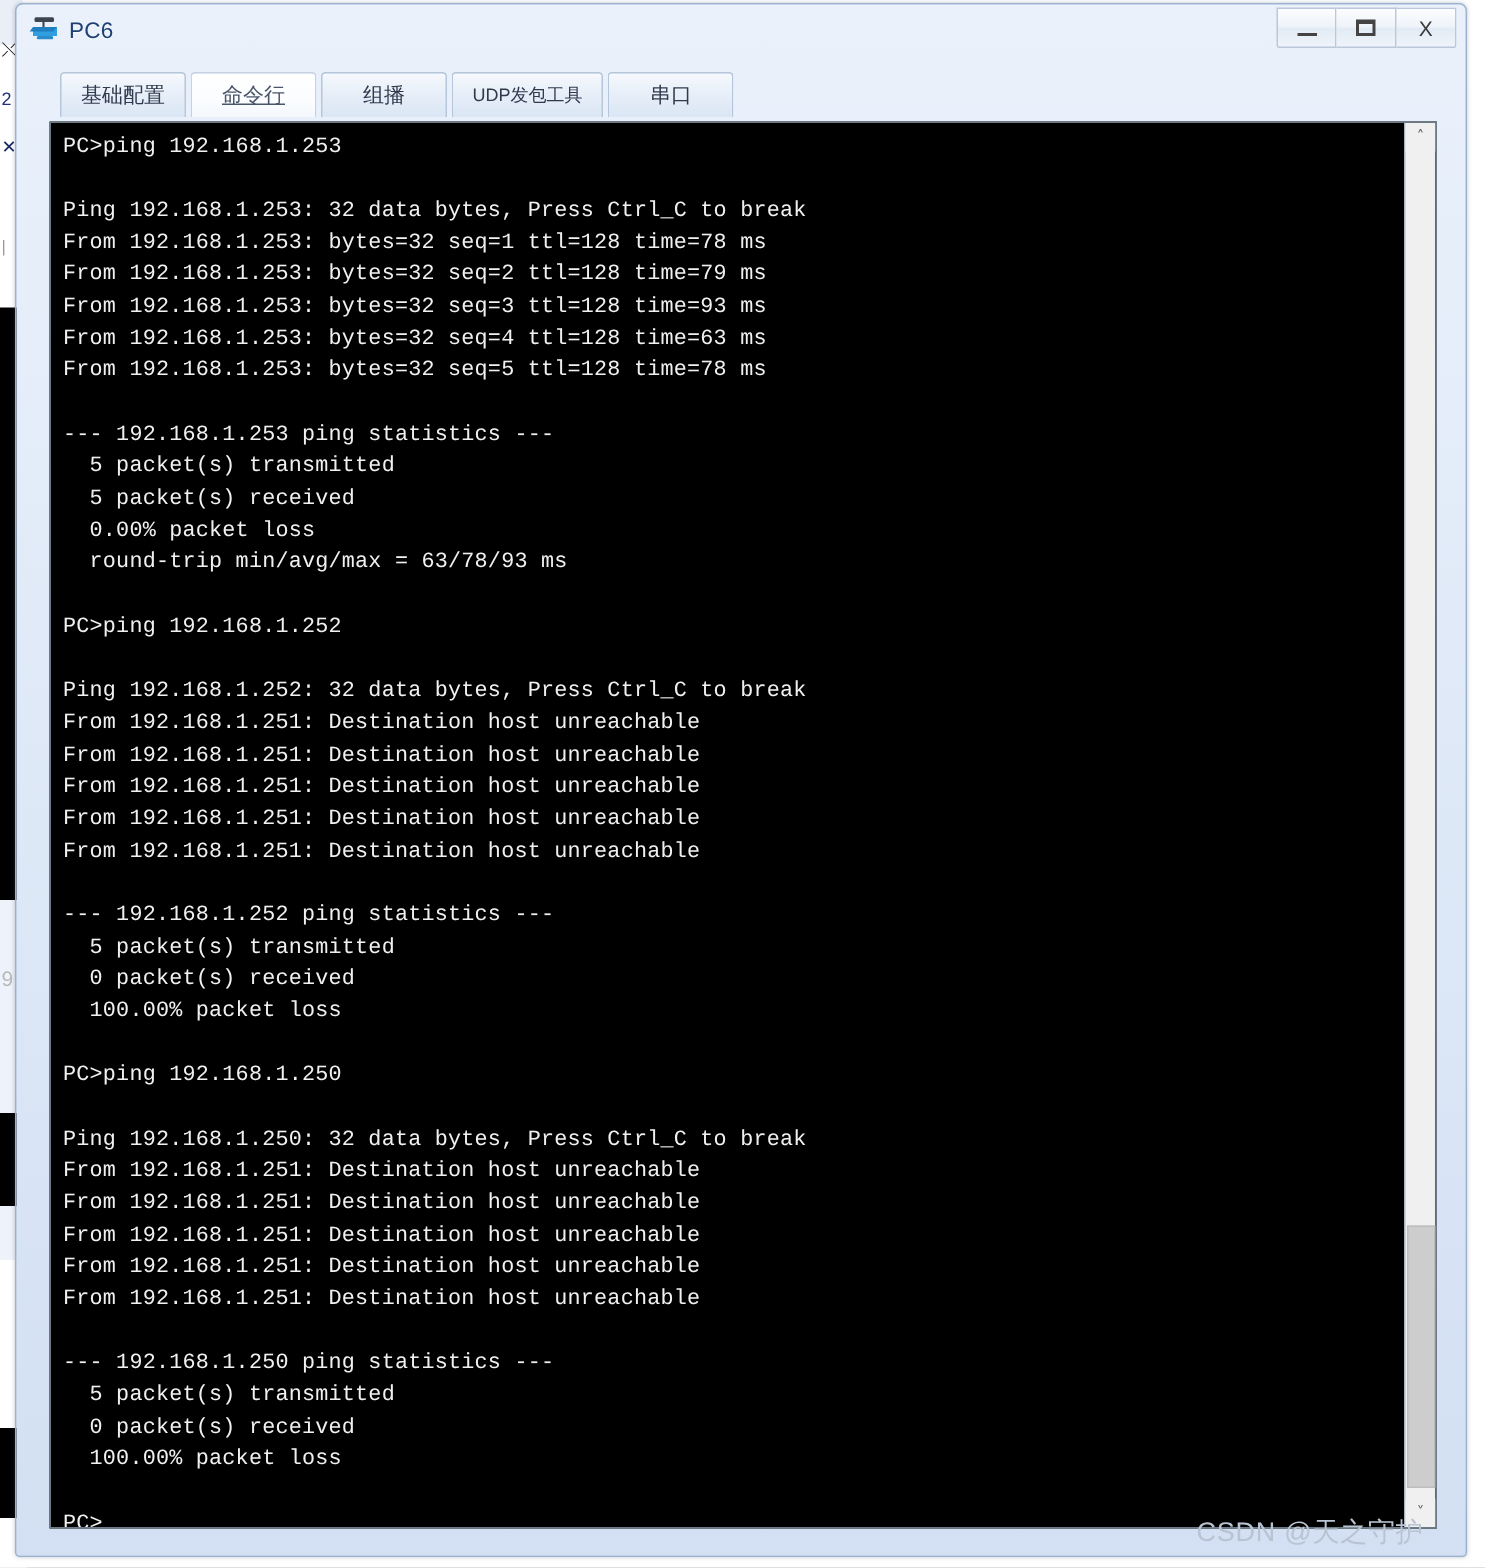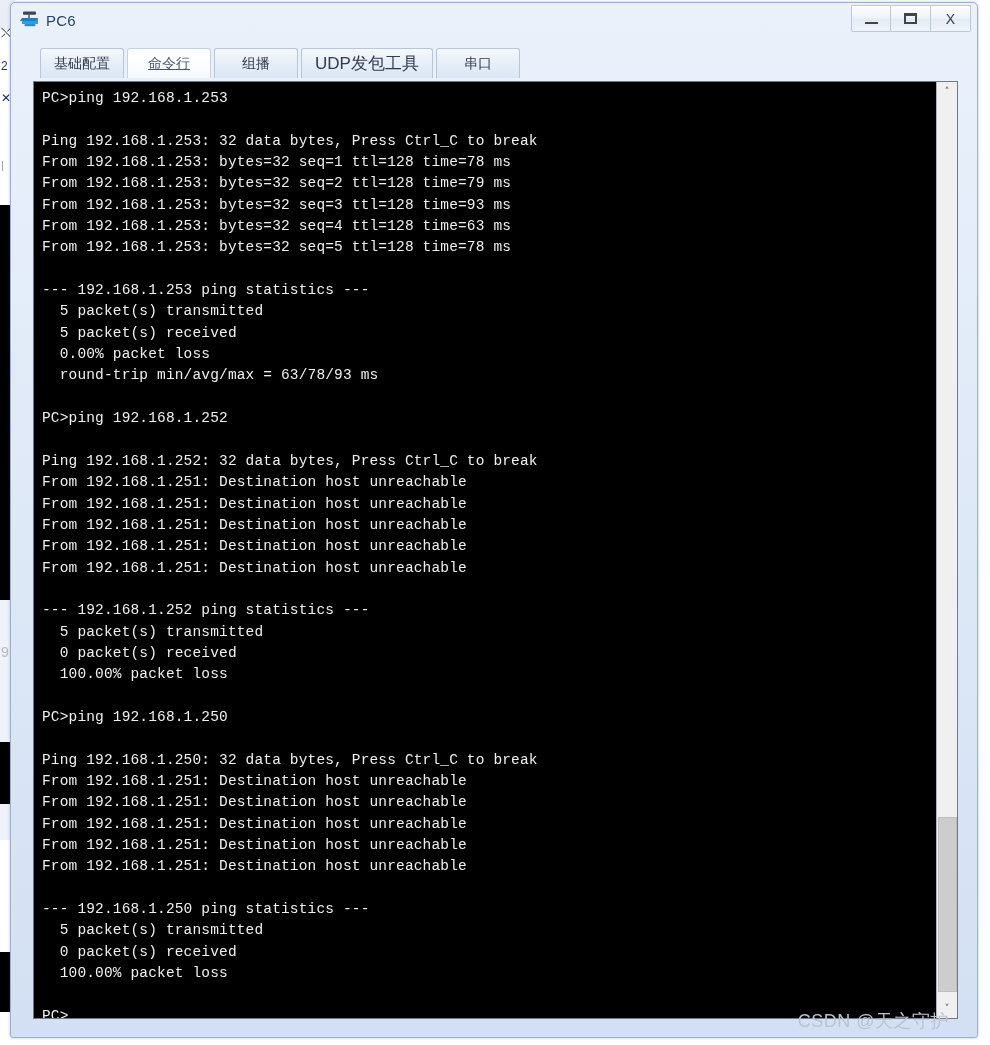--- a/index.html
+++ b/index.html
@@ -171,21 +171,21 @@
     border-radius: 3px 3px 0 0;
     box-sizing: border-box;
     white-space: nowrap;
   }
   .tab.active {
     background: linear-gradient(to bottom,#ffffff 0%, #fbfdff 60%, #f4f8fc 100%);
     color: #4a5668;
     border-color: #c4d2e2;
     text-decoration: underline;
   }
-  .tab.small { font-size: 17px; }
+  .tab.small { font-size: 12px; }
 
   
   #terminal-frame {
     position: absolute;
     left: 22px;
     top: 78px;
     width: 925px;
     height: 938px;
     background: #000000;
     border: 1px solid #6d7a88;

